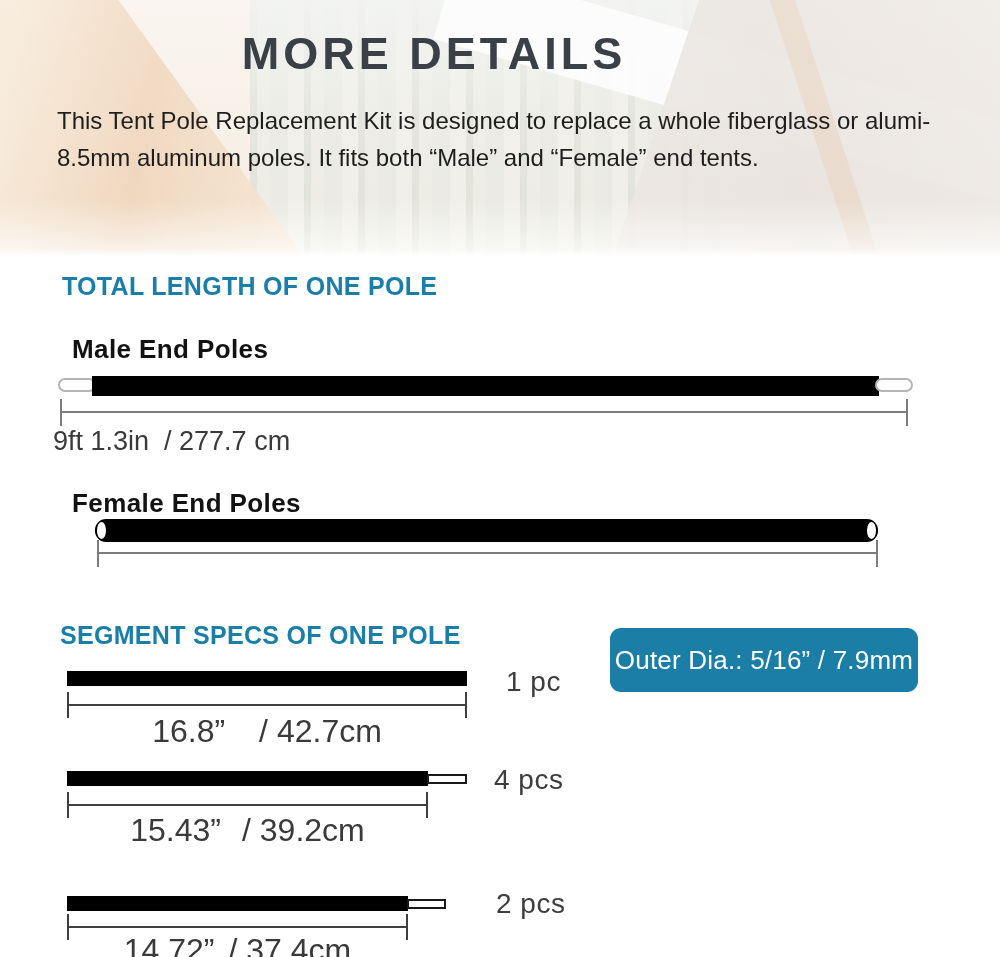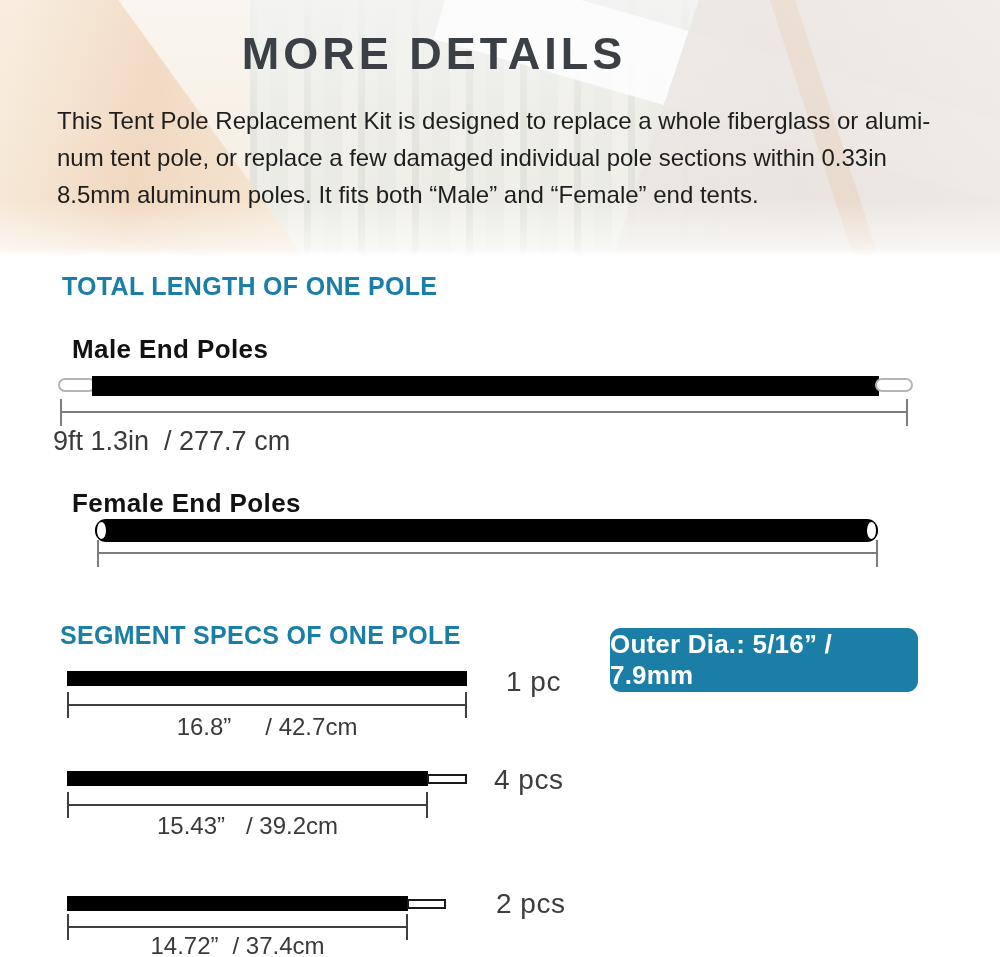--- a/index.html
+++ b/index.html
@@ -64,59 +64,58 @@
   .d-male{left:60px;top:399px;width:848px;}
   .d-female{left:97px;top:540px;width:781px;}
   .d-s1{left:67px;top:692px;width:400px;height:26px;}
   .d-s2{left:67px;top:792px;width:361px;height:26px;}
   .d-s3{left:67px;top:914px;width:341px;height:26px;}
   .dim-text{position:absolute;font-size:27px;color:var(--dim-text,#3a3a3a);
     text-align:left;white-space:pre;}
   .t-male{left:53px;top:426px;width:830px;}
   .t-female{left:60px;top:563px;width:760px;}
   .seg-text{position:absolute;display:flex;justify-content:center;
-    font-size:24px;color:var(--dim-text,#3a3a3a);white-space:pre;}
+    font-size:32px;color:var(--dim-text,#3a3a3a);white-space:pre;}
   .t-s1{left:67px;top:713px;width:400px;gap:34px;}
   .t-s2{left:67px;top:812px;width:361px;gap:21px;}
   .t-s3{left:67px;top:932px;width:341px;gap:14px;}
   
   .seg-bar{position:absolute;height:15px;background:var(--pole,#000);}
   .b-s1{left:67px;top:671px;width:400px;}
   .b-s2{left:67px;top:771px;width:361px;}
   .b-s3{left:67px;top:896px;width:341px;}
   .seg-tip{position:absolute;height:10px;background:#ffffff;border:2px solid #1a1a1a;
     box-sizing:border-box;}
   .tip-s2{left:427px;top:774px;width:40px;}
   .tip-s3{left:407px;top:899px;width:39px;}
   .seg-qty{position:absolute;margin:0;font-size:28px;font-weight:400;color:#3d3d3d;letter-spacing:.5px;}
   .q-s1{left:506px;top:666px;}
   .q-s2{left:494px;top:764px;}
   .q-s3{left:496px;top:888px;}
   
   .badge{position:absolute;left:610px;top:628px;width:308px;height:64px;border-radius:11px;
     background:var(--badge-bg,#1b7ea6);color:var(--badge-text,#ffffff);
-    display:flex;align-items:center;justify-content:center;font-size:26px;letter-spacing:.2px;font-weight:bold;}
+    display:flex;align-items:center;justify-content:center;font-size:26px;letter-spacing:.2px;}
 </style>
 </head>
 <body>
 
 <div class="page">
 
   <header class="hero">
     <div class="hb hb-base"></div>
     <div class="hb hb-trees"></div>
     <div class="hb hb-fabric-left"></div>
     <div class="hb hb-beam"></div>
     <div class="hb hb-fabric-right"></div>
     <div class="hb hb-streak"></div>
     <div class="hb hb-wash"></div>
     <h1 class="hero-title">MORE DETAILS</h1>
     <div class="hero-desc">
       <div>This Tent Pole Replacement Kit is designed to replace a whole fiberglass or alumi-</div>
-      <div>num tent pole, or replace a few damaged individual pole sections within 0.33in</div>
       <div>8.5mm aluminum poles. It fits both “Male”  and “Female” end tents.</div>
     </div>
   </header>
 
   <h2 class="sec-heading h-total">TOTAL LENGTH OF ONE POLE</h2>
 
   <h3 class="pole-label l-male">Male End Poles</h3>
 
   <div class="pole-male">
     <span class="m-tip left"></span>

